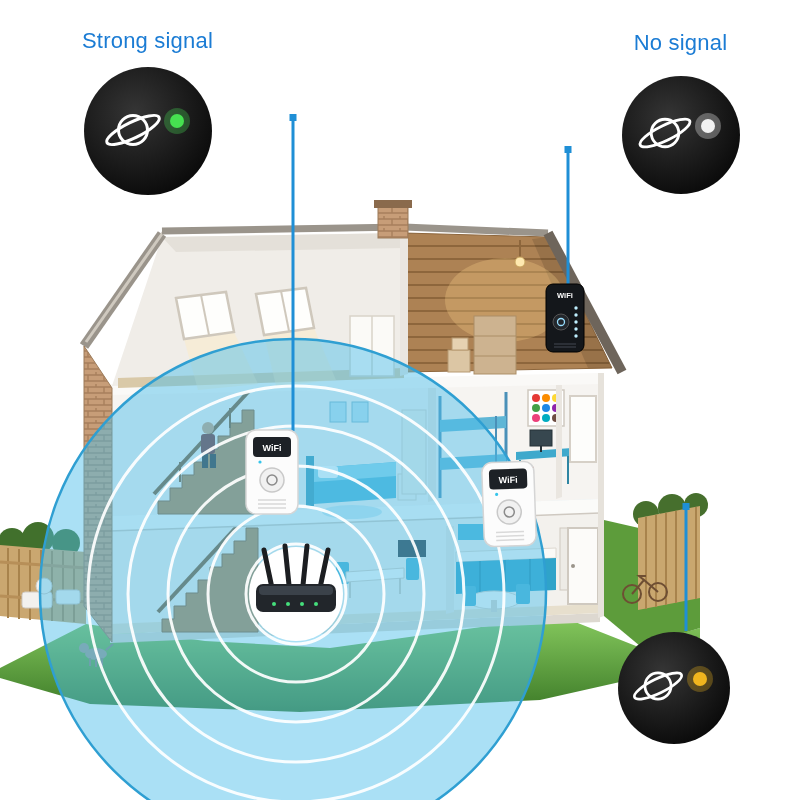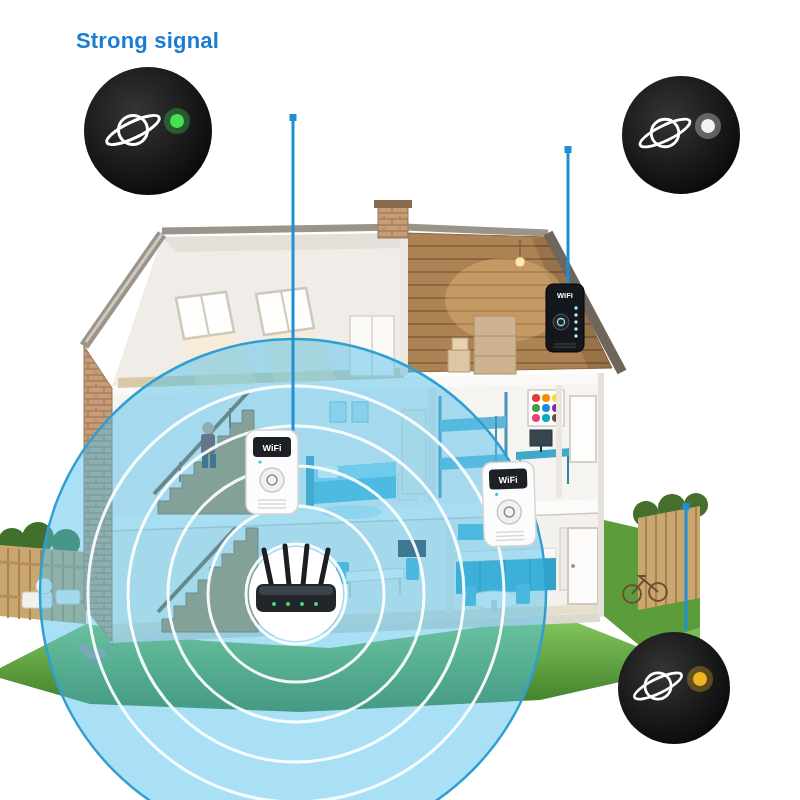--- a/index.html
+++ b/index.html
@@ -1,19 +1,19 @@
 <!DOCTYPE html>
 <html><head>
 <meta charset="utf-8">
 <style>
   html,body{margin:0;padding:0;background:#fff;}
   .stage{position:relative;width:800px;height:800px;background:#fff;overflow:hidden;
          font-family:"Liberation Sans",sans-serif;}
   .stage svg{position:absolute;left:0;top:0;}
-  .sig-label{position:absolute;font-weight:bold;font-size:22px;color:#1b7cd4;
+  .sig-label{position:absolute;font-weight:normal;font-size:22px;color:#1b7cd4;
              text-align:center;letter-spacing:.2px;}
   .lbl-strong{left:55px;top:28px;width:185px;}
   .lbl-no{left:598px;top:30px;width:165px;}
   .lbl-low{left:598px;top:748px;width:165px;}
 </style>
 </head>
 <body>
 
 <div class="stage">
 
@@ -374,14 +374,15 @@
     <g transform="translate(658,686) scale(0.9)" fill="none" stroke="#ffffff" stroke-width="3">
       <ellipse rx="29" ry="8" transform="rotate(-26)"></ellipse>
       <circle r="14.5"></circle>
     </g>
     <circle cx="700" cy="679" r="13" fill="rgba(240,181,30,0.30)"></circle>
     <circle cx="700" cy="679" r="7" fill="#f0b51e"></circle>
   </g>
 </svg>
 
 <div class="sig-label lbl-strong">Strong signal</div>
+<div class="sig-label lbl-no">No signal</div>
 
 </div>
 
 </body></html>

